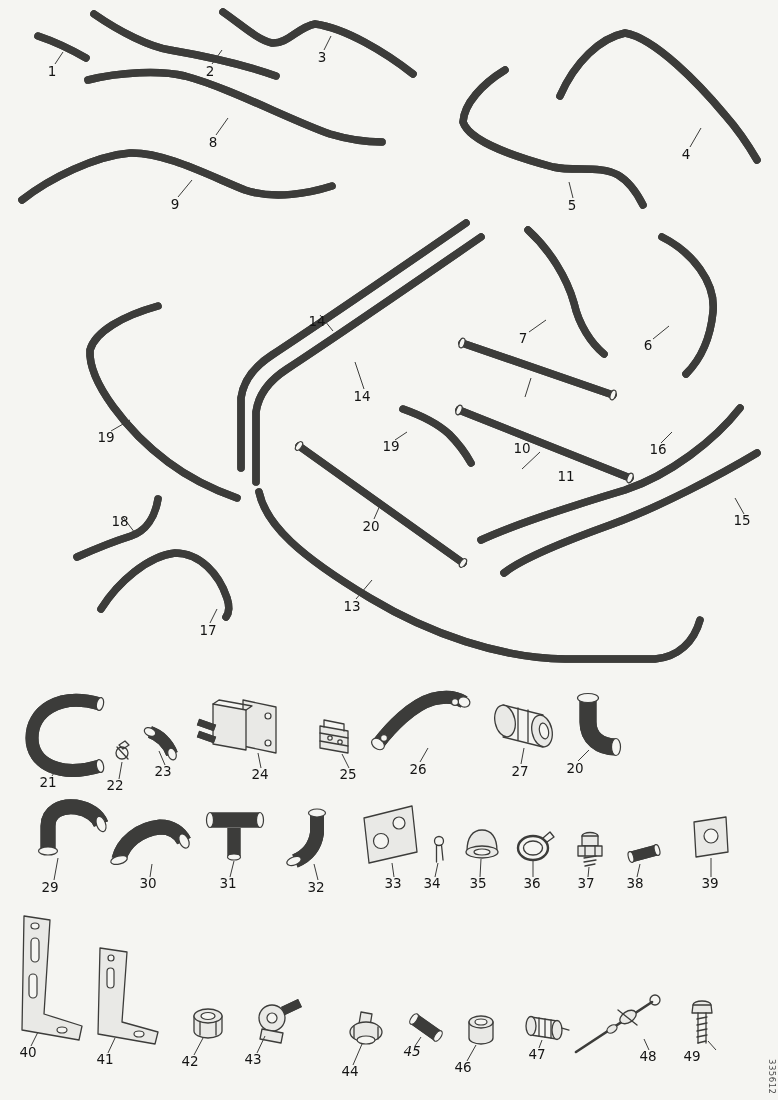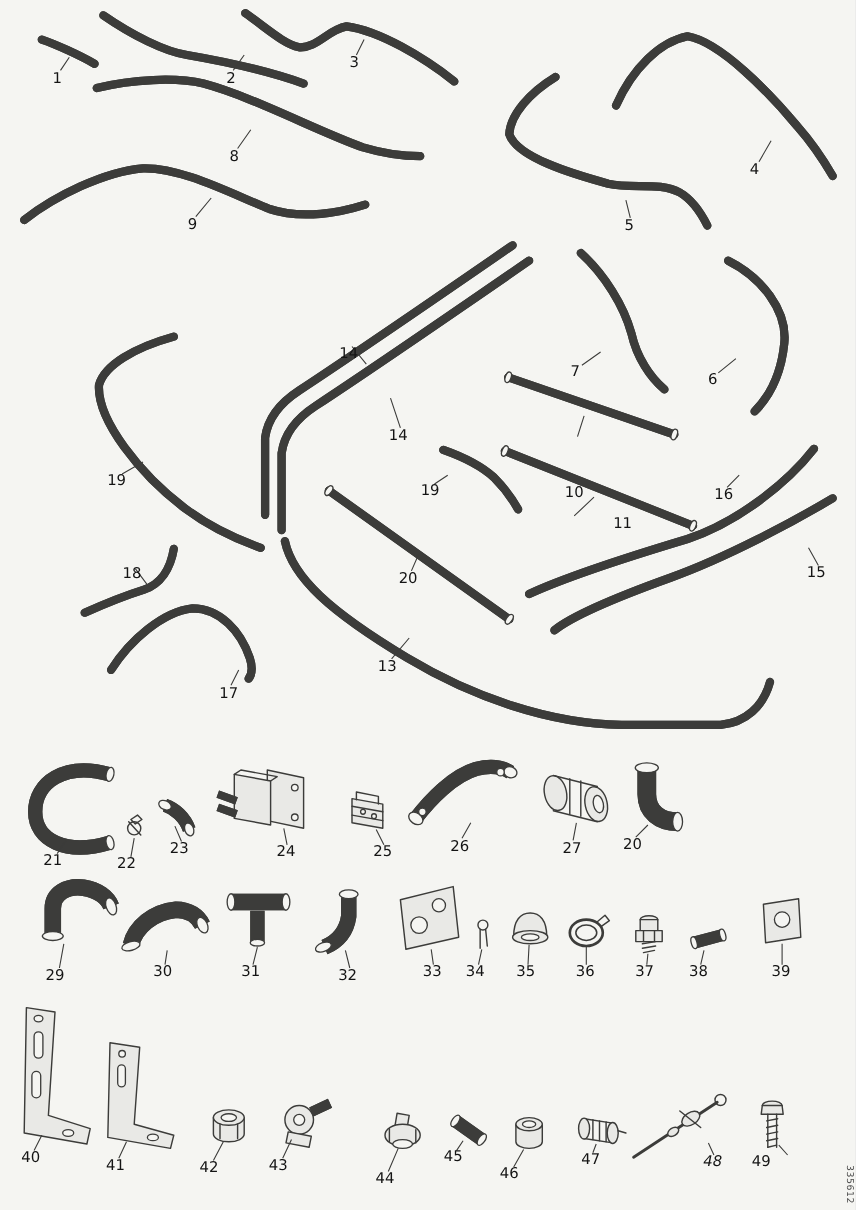--- a/index.html
+++ b/index.html
@@ -368,21 +368,21 @@
       <div class="callout" style="left: 478px; top: 884px;">35</div>
       <div class="callout" style="left: 532px; top: 884px;">36</div>
       <div class="callout" style="left: 586px; top: 884px;">37</div>
       <div class="callout" style="left: 635px; top: 884px;">38</div>
       <div class="callout" style="left: 710px; top: 884px;">39</div>
       <div class="callout" style="left: 28px; top: 1053px;">40</div>
       <div class="callout" style="left: 105px; top: 1060px;">41</div>
       <div class="callout" style="left: 190px; top: 1062px;">42</div>
       <div class="callout" style="left: 253px; top: 1060px;">43</div>
       <div class="callout" style="left: 350px; top: 1072px;">44</div>
-      <div class="callout" style="left: 412px; top: 1052px;">45</div>
+      <div class="callout" style="left: 412px; top: 1052px; font-style: italic;">45</div>
       <div class="callout" style="left: 463px; top: 1068px;">46</div>
       <div class="callout" style="left: 537px; top: 1055px;">47</div>
-      <div class="callout" style="left: 648px; top: 1057px; font-style: italic;">48</div>
+      <div class="callout" style="left: 648px; top: 1057px;">48</div>
       <div class="callout" style="left: 692px; top: 1057px;">49</div>
     </div>
 
   <div class="watermark">335612</div>
 </div>
 
 </body></html>

